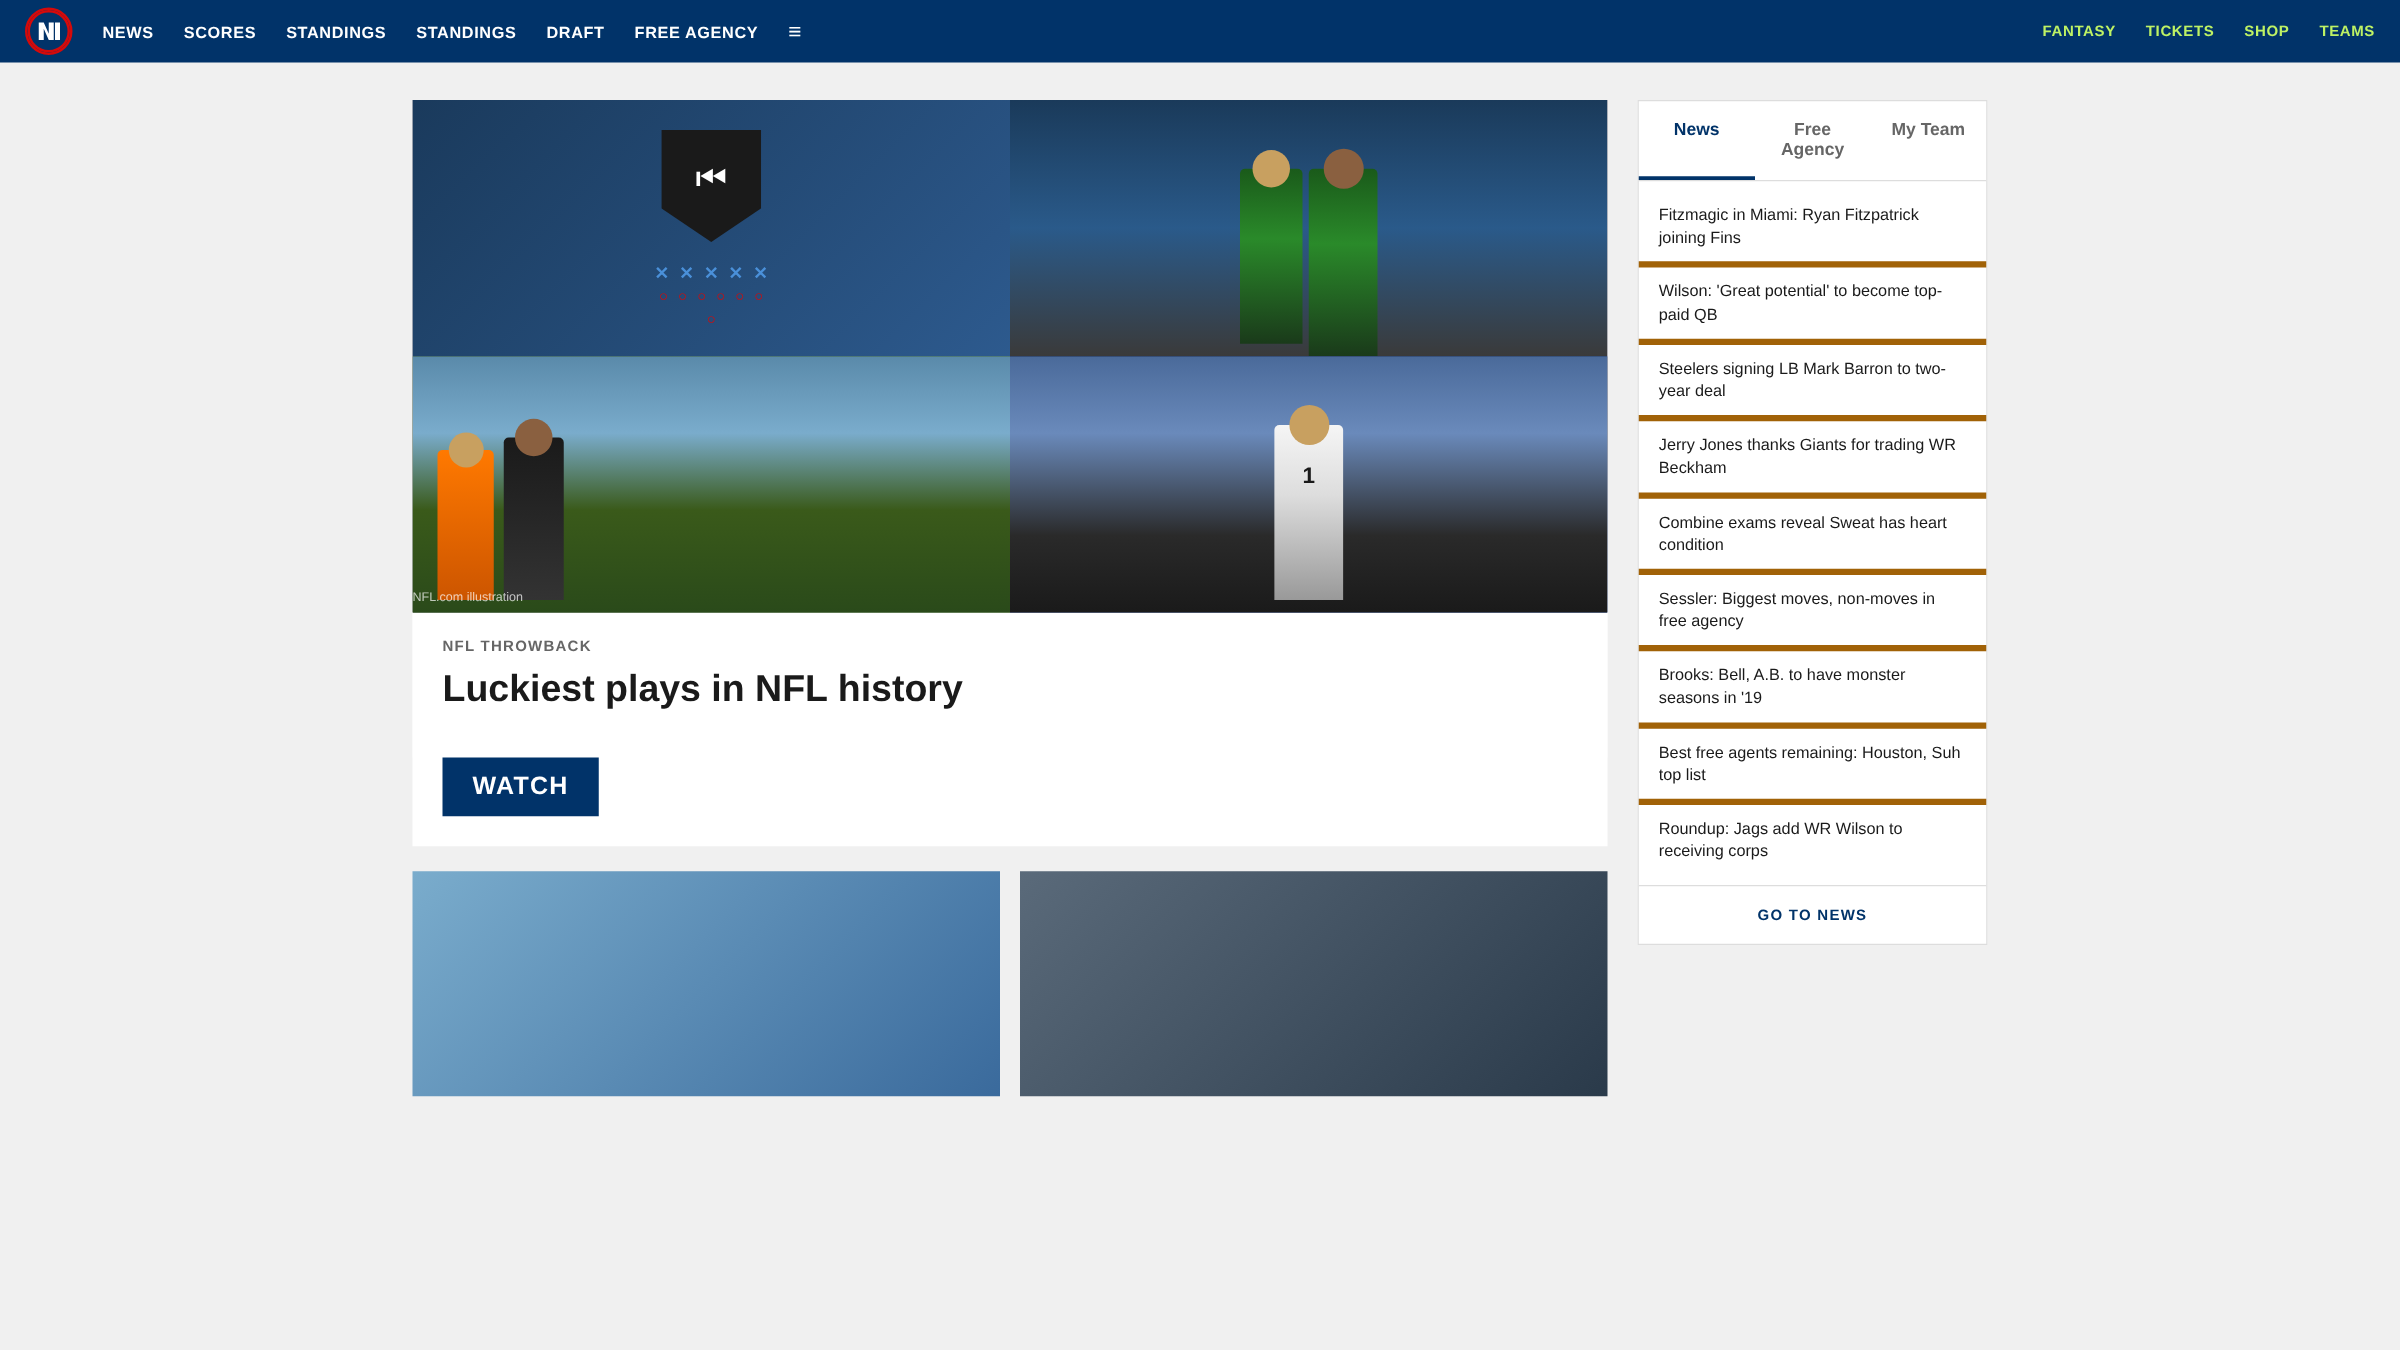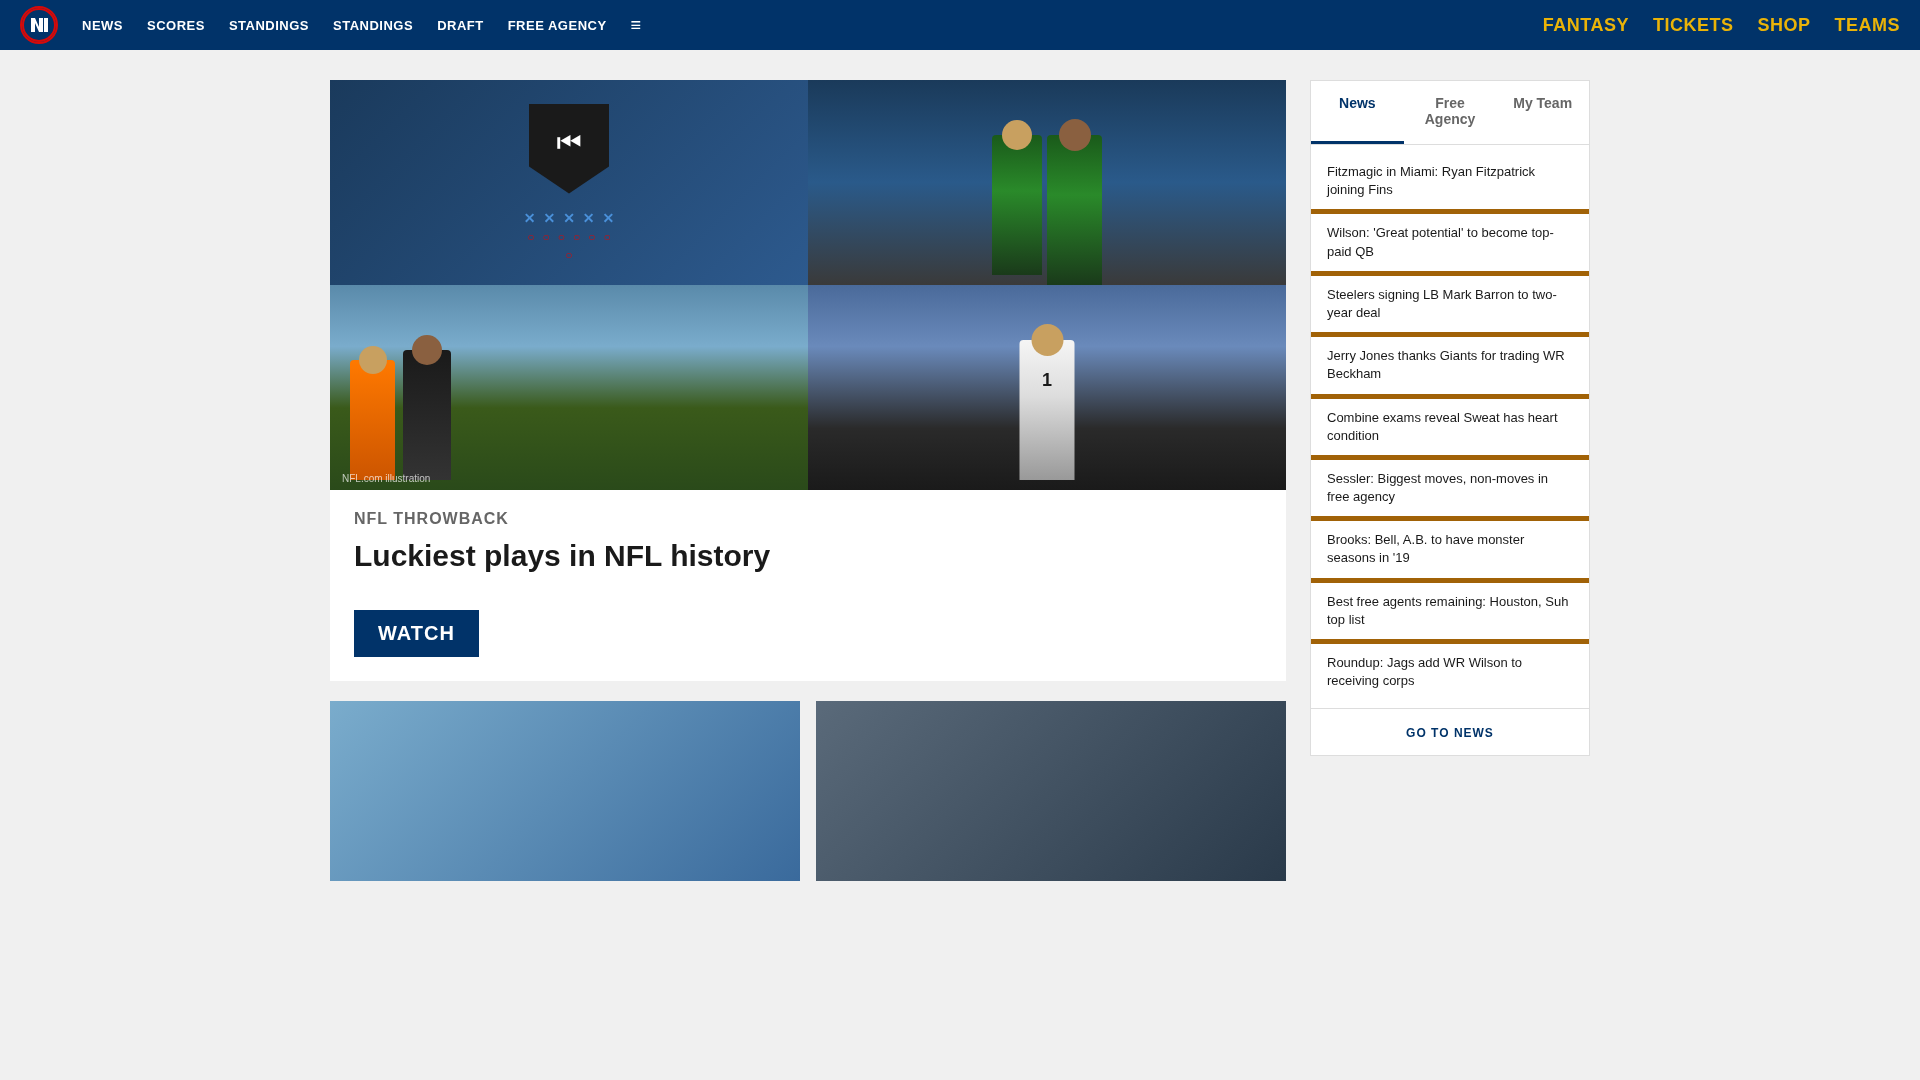--- a/index.html
+++ b/index.html
@@ -47,22 +47,22 @@
       cursor: pointer;
     }
     .navbar-right {
       position: absolute;
       right: 20px;
       display: flex;
       align-items: center;
       gap: 24px;
     }
     .nav-right-link {
-      color: #eab308;
-      font-size: 18px;
+      color: #bef264;
+      font-size: 12px;
       font-weight: 600;
       letter-spacing: 0.5px;
       cursor: pointer;
       text-decoration: none;
     }
 
     
     .content-area {
       max-width: 1300px;
       margin: 0 auto;
@@ -156,21 +156,21 @@
       color: rgba(255,255,255,0.7);
       font-size: 10px;
     }
 
     .hero-text-area {
       padding: 20px 24px;
       background: white;
     }
     .article-category {
       color: #666;
-      font-size: 16px;
+      font-size: 12px;
       font-weight: 700;
       letter-spacing: 1px;
       margin-bottom: 10px;
     }
     .article-title {
       font-size: 30px;
       font-weight: 700;
       color: #1a1a1a;
       line-height: 1.2;
       margin-bottom: 16px;
@@ -349,21 +349,21 @@
           <div style="width:100%;height:100%;background:linear-gradient(180deg,#4a6a9a 0%,#6a8abb 30%,#2a2a2a 70%,#1a1a1a 100%);position:relative;">
             <div style="position:absolute;bottom:10px;left:50%;transform:translateX(-50%);display:flex;align-items:flex-end;">
               <div style="width:55px;height:140px;background:linear-gradient(180deg,#f5f5f5 0%,#ddd 40%,#999 100%);border-radius:4px 4px 0 0;position:relative;">
                 <div style="width:32px;height:32px;background:#c8a060;border-radius:50%;position:absolute;top:-16px;left:50%;transform:translateX(-50%);"></div>
                 <div style="position:absolute;top:30px;left:50%;transform:translateX(-50%);color:#1a1a1a;font-size:18px;font-weight:bold;">1</div>
               </div>
             </div>
           </div>
         </div>
 
-        <div class="image-credit" style="grid-column:1/3;position:absolute;bottom:6px;left:12px;z-index:10;">NFL.com illustration</div>
+        <div class="image-credit" style="grid-column:1/3;position:absolute;bottom:6px;left:0;z-index:10;">NFL.com illustration</div>
       </div>
 
       <div class="hero-text-area">
         <div class="article-category">NFL THROWBACK</div>
         <div class="article-title">Luckiest plays in NFL history</div>
       </div>
 
       <div style="padding: 0 24px 24px;">
         <button class="watch-btn">WATCH</button>
       </div>

